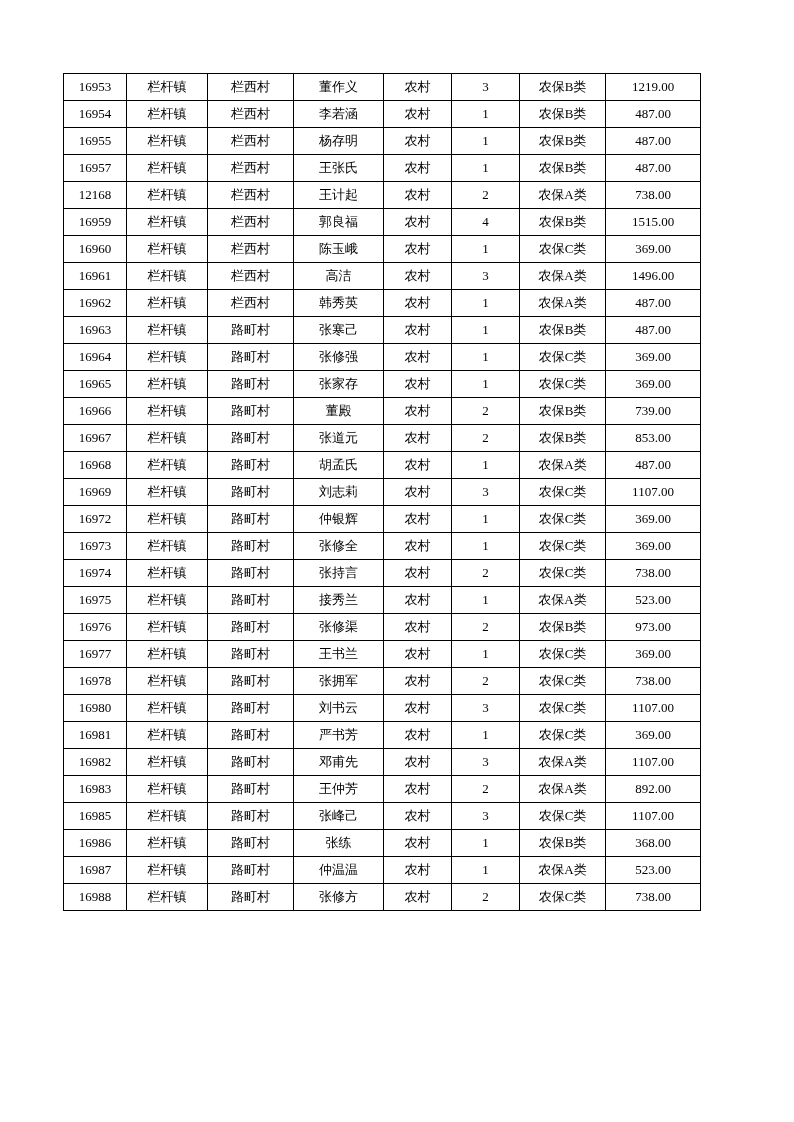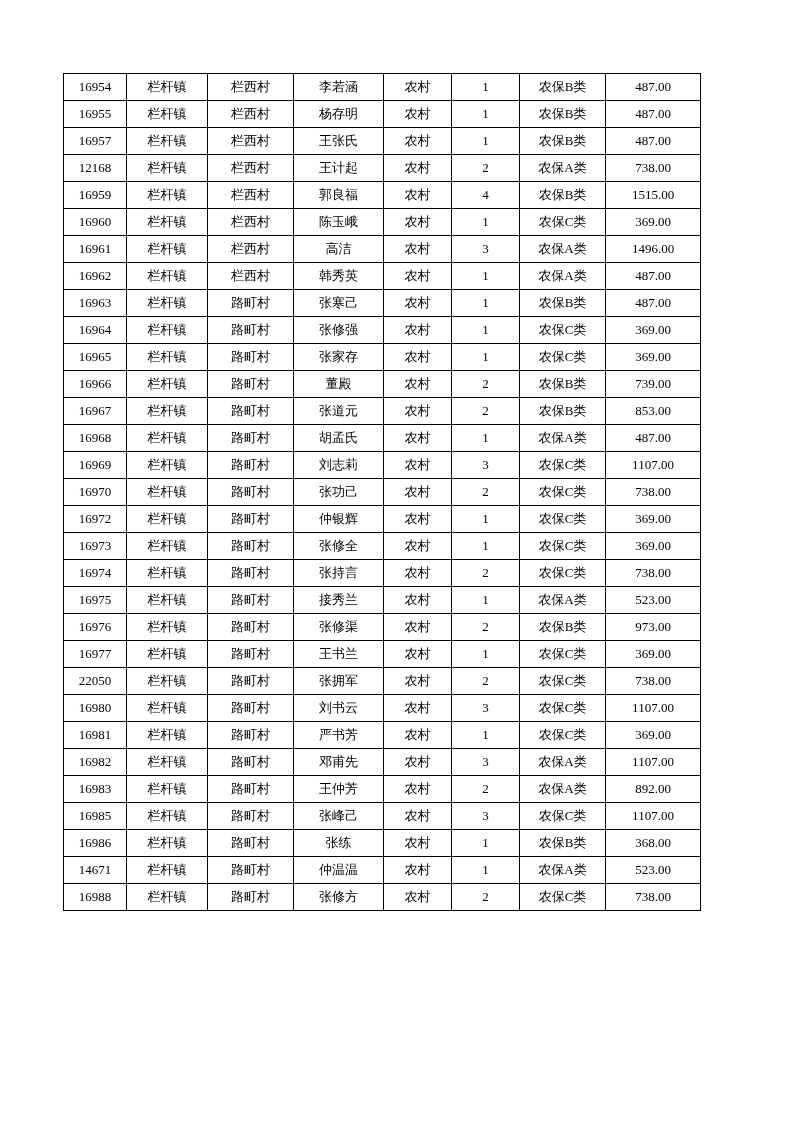--- a/index.html
+++ b/index.html
@@ -46,20 +46,30 @@
   td.col-category{ width: 81px; }
   td.col-amount { width: 90px; }
 </style>
 </head>
 <body>
 
 <div class="page">
   <table class="data-table">
     <tbody id="table-body">
         <tr>
+          <td class="col-id">16953</td>
+          <td class="col-town">栏杆镇</td>
+          <td class="col-village">栏西村</td>
+          <td class="col-name">董作义</td>
+          <td class="col-type">农村</td>
+          <td class="col-count">3</td>
+          <td class="col-category">农保B类</td>
+          <td class="col-amount">1219.00</td>
+        </tr>
+        <tr>
           <td class="col-id">16954</td>
           <td class="col-town">栏杆镇</td>
           <td class="col-village">栏西村</td>
           <td class="col-name">李若涵</td>
           <td class="col-type">农村</td>
           <td class="col-count">1</td>
           <td class="col-category">农保B类</td>
           <td class="col-amount">487.00</td>
         </tr>
         <tr>
@@ -196,100 +206,90 @@
           <td class="col-id">16969</td>
           <td class="col-town">栏杆镇</td>
           <td class="col-village">路町村</td>
           <td class="col-name">刘志莉</td>
           <td class="col-type">农村</td>
           <td class="col-count">3</td>
           <td class="col-category">农保C类</td>
           <td class="col-amount">1107.00</td>
         </tr>
         <tr>
-          <td class="col-id">16970</td>
-          <td class="col-town">栏杆镇</td>
-          <td class="col-village">路町村</td>
-          <td class="col-name">张功己</td>
+          <td class="col-id">16972</td>
+          <td class="col-town">栏杆镇</td>
+          <td class="col-village">路町村</td>
+          <td class="col-name">仲银辉</td>
+          <td class="col-type">农村</td>
+          <td class="col-count">1</td>
+          <td class="col-category">农保C类</td>
+          <td class="col-amount">369.00</td>
+        </tr>
+        <tr>
+          <td class="col-id">16973</td>
+          <td class="col-town">栏杆镇</td>
+          <td class="col-village">路町村</td>
+          <td class="col-name">张修全</td>
+          <td class="col-type">农村</td>
+          <td class="col-count">1</td>
+          <td class="col-category">农保C类</td>
+          <td class="col-amount">369.00</td>
+        </tr>
+        <tr>
+          <td class="col-id">16974</td>
+          <td class="col-town">栏杆镇</td>
+          <td class="col-village">路町村</td>
+          <td class="col-name">张持言</td>
           <td class="col-type">农村</td>
           <td class="col-count">2</td>
           <td class="col-category">农保C类</td>
           <td class="col-amount">738.00</td>
         </tr>
         <tr>
-          <td class="col-id">16972</td>
-          <td class="col-town">栏杆镇</td>
-          <td class="col-village">路町村</td>
-          <td class="col-name">仲银辉</td>
-          <td class="col-type">农村</td>
-          <td class="col-count">1</td>
-          <td class="col-category">农保C类</td>
-          <td class="col-amount">369.00</td>
-        </tr>
-        <tr>
-          <td class="col-id">16973</td>
-          <td class="col-town">栏杆镇</td>
-          <td class="col-village">路町村</td>
-          <td class="col-name">张修全</td>
-          <td class="col-type">农村</td>
-          <td class="col-count">1</td>
-          <td class="col-category">农保C类</td>
-          <td class="col-amount">369.00</td>
-        </tr>
-        <tr>
-          <td class="col-id">16974</td>
-          <td class="col-town">栏杆镇</td>
-          <td class="col-village">路町村</td>
-          <td class="col-name">张持言</td>
+          <td class="col-id">16975</td>
+          <td class="col-town">栏杆镇</td>
+          <td class="col-village">路町村</td>
+          <td class="col-name">接秀兰</td>
+          <td class="col-type">农村</td>
+          <td class="col-count">1</td>
+          <td class="col-category">农保A类</td>
+          <td class="col-amount">523.00</td>
+        </tr>
+        <tr>
+          <td class="col-id">16976</td>
+          <td class="col-town">栏杆镇</td>
+          <td class="col-village">路町村</td>
+          <td class="col-name">张修渠</td>
+          <td class="col-type">农村</td>
+          <td class="col-count">2</td>
+          <td class="col-category">农保B类</td>
+          <td class="col-amount">973.00</td>
+        </tr>
+        <tr>
+          <td class="col-id">16977</td>
+          <td class="col-town">栏杆镇</td>
+          <td class="col-village">路町村</td>
+          <td class="col-name">王书兰</td>
+          <td class="col-type">农村</td>
+          <td class="col-count">1</td>
+          <td class="col-category">农保C类</td>
+          <td class="col-amount">369.00</td>
+        </tr>
+        <tr>
+          <td class="col-id">16978</td>
+          <td class="col-town">栏杆镇</td>
+          <td class="col-village">路町村</td>
+          <td class="col-name">张拥军</td>
           <td class="col-type">农村</td>
           <td class="col-count">2</td>
           <td class="col-category">农保C类</td>
           <td class="col-amount">738.00</td>
         </tr>
         <tr>
-          <td class="col-id">16975</td>
-          <td class="col-town">栏杆镇</td>
-          <td class="col-village">路町村</td>
-          <td class="col-name">接秀兰</td>
-          <td class="col-type">农村</td>
-          <td class="col-count">1</td>
-          <td class="col-category">农保A类</td>
-          <td class="col-amount">523.00</td>
-        </tr>
-        <tr>
-          <td class="col-id">16976</td>
-          <td class="col-town">栏杆镇</td>
-          <td class="col-village">路町村</td>
-          <td class="col-name">张修渠</td>
-          <td class="col-type">农村</td>
-          <td class="col-count">2</td>
-          <td class="col-category">农保B类</td>
-          <td class="col-amount">973.00</td>
-        </tr>
-        <tr>
-          <td class="col-id">16977</td>
-          <td class="col-town">栏杆镇</td>
-          <td class="col-village">路町村</td>
-          <td class="col-name">王书兰</td>
-          <td class="col-type">农村</td>
-          <td class="col-count">1</td>
-          <td class="col-category">农保C类</td>
-          <td class="col-amount">369.00</td>
-        </tr>
-        <tr>
-          <td class="col-id">22050</td>
-          <td class="col-town">栏杆镇</td>
-          <td class="col-village">路町村</td>
-          <td class="col-name">张拥军</td>
-          <td class="col-type">农村</td>
-          <td class="col-count">2</td>
-          <td class="col-category">农保C类</td>
-          <td class="col-amount">738.00</td>
-        </tr>
-        <tr>
           <td class="col-id">16980</td>
           <td class="col-town">栏杆镇</td>
           <td class="col-village">路町村</td>
           <td class="col-name">刘书云</td>
           <td class="col-type">农村</td>
           <td class="col-count">3</td>
           <td class="col-category">农保C类</td>
           <td class="col-amount">1107.00</td>
         </tr>
         <tr>
@@ -336,21 +336,21 @@
           <td class="col-id">16986</td>
           <td class="col-town">栏杆镇</td>
           <td class="col-village">路町村</td>
           <td class="col-name">张练</td>
           <td class="col-type">农村</td>
           <td class="col-count">1</td>
           <td class="col-category">农保B类</td>
           <td class="col-amount">368.00</td>
         </tr>
         <tr>
-          <td class="col-id">14671</td>
+          <td class="col-id">16987</td>
           <td class="col-town">栏杆镇</td>
           <td class="col-village">路町村</td>
           <td class="col-name">仲温温</td>
           <td class="col-type">农村</td>
           <td class="col-count">1</td>
           <td class="col-category">农保A类</td>
           <td class="col-amount">523.00</td>
         </tr>
         <tr>
           <td class="col-id">16988</td>

